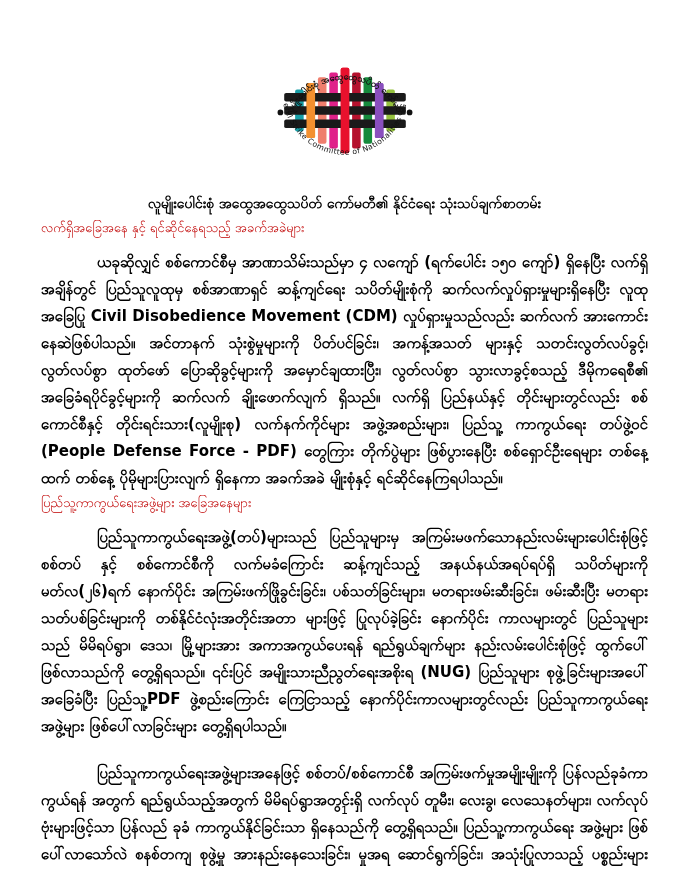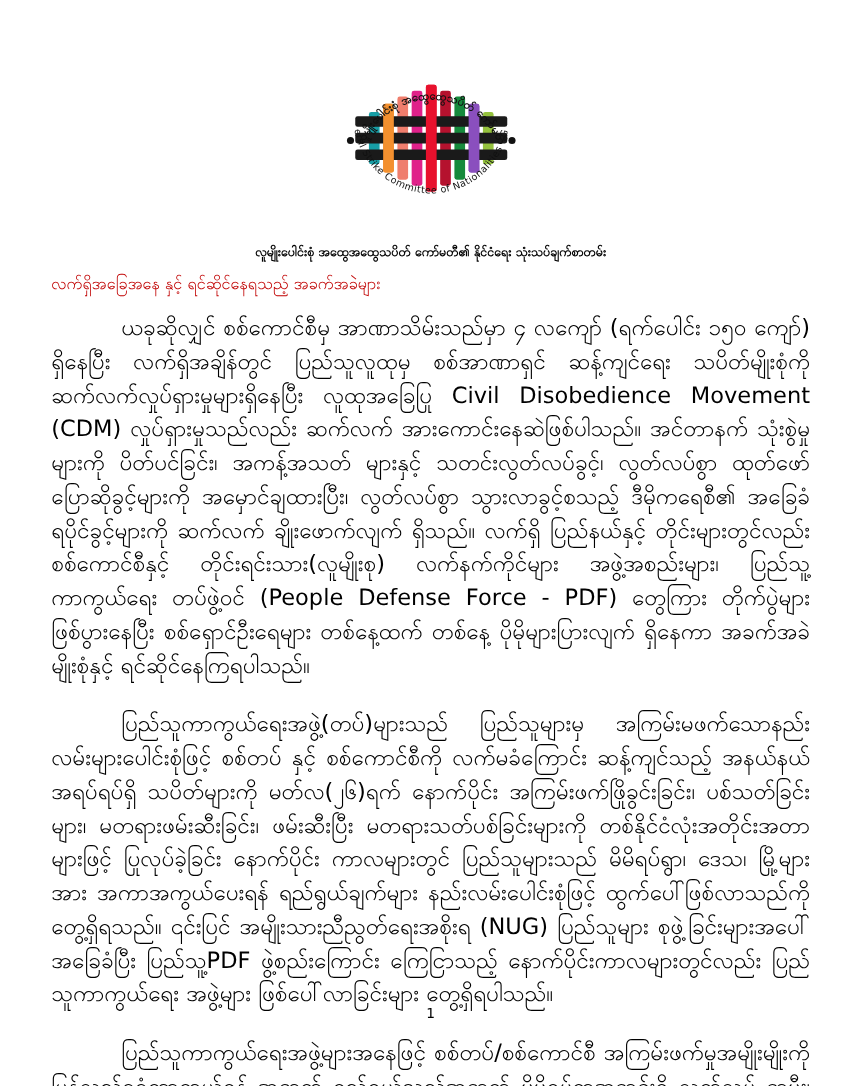--- a/index.html
+++ b/index.html
@@ -25,36 +25,37 @@
     font-family:"DejaVu Sans","Liberation Sans",sans-serif;
   }
   .arc-bot{
     font-size:8px;fill:#111;letter-spacing:.4px;
     font-family:"DejaVu Sans","Liberation Sans",sans-serif;
   }
   .doc-title{
     margin-top:8px;
     text-align:center;
     font-weight:bold;
-    font-size:10px;
+    font-size:14px;
     line-height:28px;
     color:#000;
   }
   .section-heading{
     font-weight:normal;
     font-size:13px;
     color:var(--heading-red,#c00000);
     line-height:22px;
   }
   .body-para{
     margin:10px 0 0 0;
-    font-size:18px;
+    font-size:15px;
     line-height:27px;
     text-align:justify;
     text-indent:56px;
+    font-weight:bold;
   }
   .body-para + .body-para{margin-top:20px;}
   .page-number{
     position:absolute;
     left:0;right:0;
     bottom:52px;
     text-align:center;
     font-size:11px;
     color:#000;
   }
@@ -100,18 +101,19 @@
     </svg>
   </div>
 
   <div class="doc-title">
     <div>လူမျိုးပေါင်းစုံ အထွေအထွေသပိတ် ကော်မတီ၏ နိုင်ငံရေး သုံးသပ်ချက်စာတမ်း</div>
   </div>
 
   <div class="section-heading">လက်ရှိအခြေအနေ နှင့် ရင်ဆိုင်နေရသည့် အခက်အခဲများ</div>
   <p class="body-para">ယခုဆိုလျှင် စစ်ကောင်စီမှ အာဏာသိမ်းသည်မှာ ၄ လကျော် (ရက်ပေါင်း ၁၅၀ ကျော်) ရှိနေပြီး လက်ရှိအချိန်တွင် ပြည်သူလူထုမှ စစ်အာဏာရှင် ဆန့်ကျင်ရေး သပိတ်မျိုးစုံကို ဆက်လက်လှုပ်ရှားမှုများရှိနေပြီး လူထုအခြေပြု Civil Disobedience Movement (CDM) လှုပ်ရှားမှုသည်လည်း ဆက်လက် အားကောင်းနေဆဲဖြစ်ပါသည်။ အင်တာနက် သုံးစွဲမှုများကို ပိတ်ပင်ခြင်း၊ အကန့်အသတ် များနှင့် သတင်းလွတ်လပ်ခွင့်၊ လွတ်လပ်စွာ ထုတ်ဖော် ပြောဆိုခွင့်များကို အမှောင်ချထားပြီး၊ လွတ်လပ်စွာ သွားလာခွင့်စသည့် ဒီမိုကရေစီ၏ အခြေခံရပိုင်ခွင့်များကို ဆက်လက် ချိုးဖောက်လျက် ရှိသည်။ လက်ရှိ ပြည်နယ်နှင့် တိုင်းများတွင်လည်း စစ်ကောင်စီနှင့် တိုင်းရင်းသား(လူမျိုးစု) လက်နက်ကိုင်များ အဖွဲ့အစည်းများ၊ ပြည်သူ့ ကာကွယ်ရေး တပ်ဖွဲ့ဝင် (People Defense Force - PDF) တွေကြား တိုက်ပွဲများ ဖြစ်ပွားနေပြီး စစ်ရှောင်ဦးရေများ တစ်နေ့ထက် တစ်နေ့ ပိုမိုများပြားလျက် ရှိနေကာ အခက်အခဲ မျိုးစုံနှင့် ရင်ဆိုင်နေကြရပါသည်။</p>
 
+  <div class="section-heading">ပြည်သူ့ကာကွယ်ရေးအဖွဲ့များ အခြေအနေများ</div>
   <p class="body-para">ပြည်သူကာကွယ်ရေးအဖွဲ့(တပ်)များသည် ပြည်သူများမှ အကြမ်းမဖက်သောနည်းလမ်းများပေါင်းစုံဖြင့် စစ်တပ် နှင့် စစ်ကောင်စီကို လက်မခံကြောင်း ဆန့်ကျင်သည့် အနယ်နယ်အရပ်ရပ်ရှိ သပိတ်များကို မတ်လ(၂၆)ရက် နောက်ပိုင်း အကြမ်းဖက်ဖြိုခွင်းခြင်း၊ ပစ်သတ်ခြင်းများ၊ မတရားဖမ်းဆီးခြင်း၊ ဖမ်းဆီးပြီး မတရားသတ်ပစ်ခြင်းများကို တစ်နိုင်ငံလုံးအတိုင်းအတာ များဖြင့် ပြုလုပ်ခဲ့ခြင်း နောက်ပိုင်း ကာလများတွင် ပြည်သူများသည် မိမိရပ်ရွာ၊ ဒေသ၊ မြို့များအား အကာအကွယ်ပေးရန် ရည်ရွယ်ချက်များ နည်းလမ်းပေါင်းစုံဖြင့် ထွက်ပေါ်ဖြစ်လာသည်ကို တွေ့ရှိရသည်။ ၎င်းပြင် အမျိုးသားညီညွတ်ရေးအစိုးရ (NUG) ပြည်သူများ စုဖွဲ့ခြင်းများအပေါ် အခြေခံပြီး ပြည်သူ့PDF ဖွဲ့စည်းကြောင်း ကြေငြာသည့် နောက်ပိုင်းကာလများတွင်လည်း ပြည်သူကာကွယ်ရေး အဖွဲ့များ ဖြစ်ပေါ်လာခြင်းများ တွေ့ရှိရပါသည်။</p>
   <p class="body-para">ပြည်သူကာကွယ်ရေးအဖွဲ့များအနေဖြင့် စစ်တပ်/စစ်ကောင်စီ အကြမ်းဖက်မှုအမျိုးမျိုးကို ပြန်လည်ခုခံကာကွယ်ရန် အတွက် ရည်ရွယ်သည့်အတွက် မိမိရပ်ရွာအတွင်းရှိ လက်လုပ် တူမီး၊ လေးခွ၊ လေသေနတ်များ၊ လက်လုပ်ဗုံးများဖြင့်သာ ပြန်လည် ခုခံ ကာကွယ်နိုင်ခြင်းသာ ရှိနေသည်ကို တွေ့ရှိရသည်။ ပြည်သူ့ကာကွယ်ရေး အဖွဲ့များ ဖြစ်ပေါ်လာသော်လဲ စနစ်တကျ စုဖွဲ့မှု အားနည်းနေသေးခြင်း၊ မှုအရ ဆောင်ရွက်ခြင်း၊ အသုံးပြုလာသည့် ပစ္စည်းများအား ထိန်းချုပ်မှု စနစ်တကျ မရှိနေသေးခြင်းများ နှင့် ချိတ်ဆက်ဆောင်ရွက်ခြင်းများ အားနည်းနေသေးသည်ကိုလဲ တွေ့ရှိရသည်။ အထူးသဖြင့် နိုင်ငံရေးအရအခြေခံပြီး စုဖွဲ့မှုထက် စစ်တပ်/နစက ကို ပြန်လည်ခုခံခြင်း စိတ်ခံစားမှုအခြေခံပြီး ပြုလုပ်မှုများသည် ပိုပြီးအားသာကြောင်းတွေ့ရှိသည်။ တဖက်တွင်</p>
 
   <div class="page-number">1</div>
 
 </div>
 
 </body></html>

